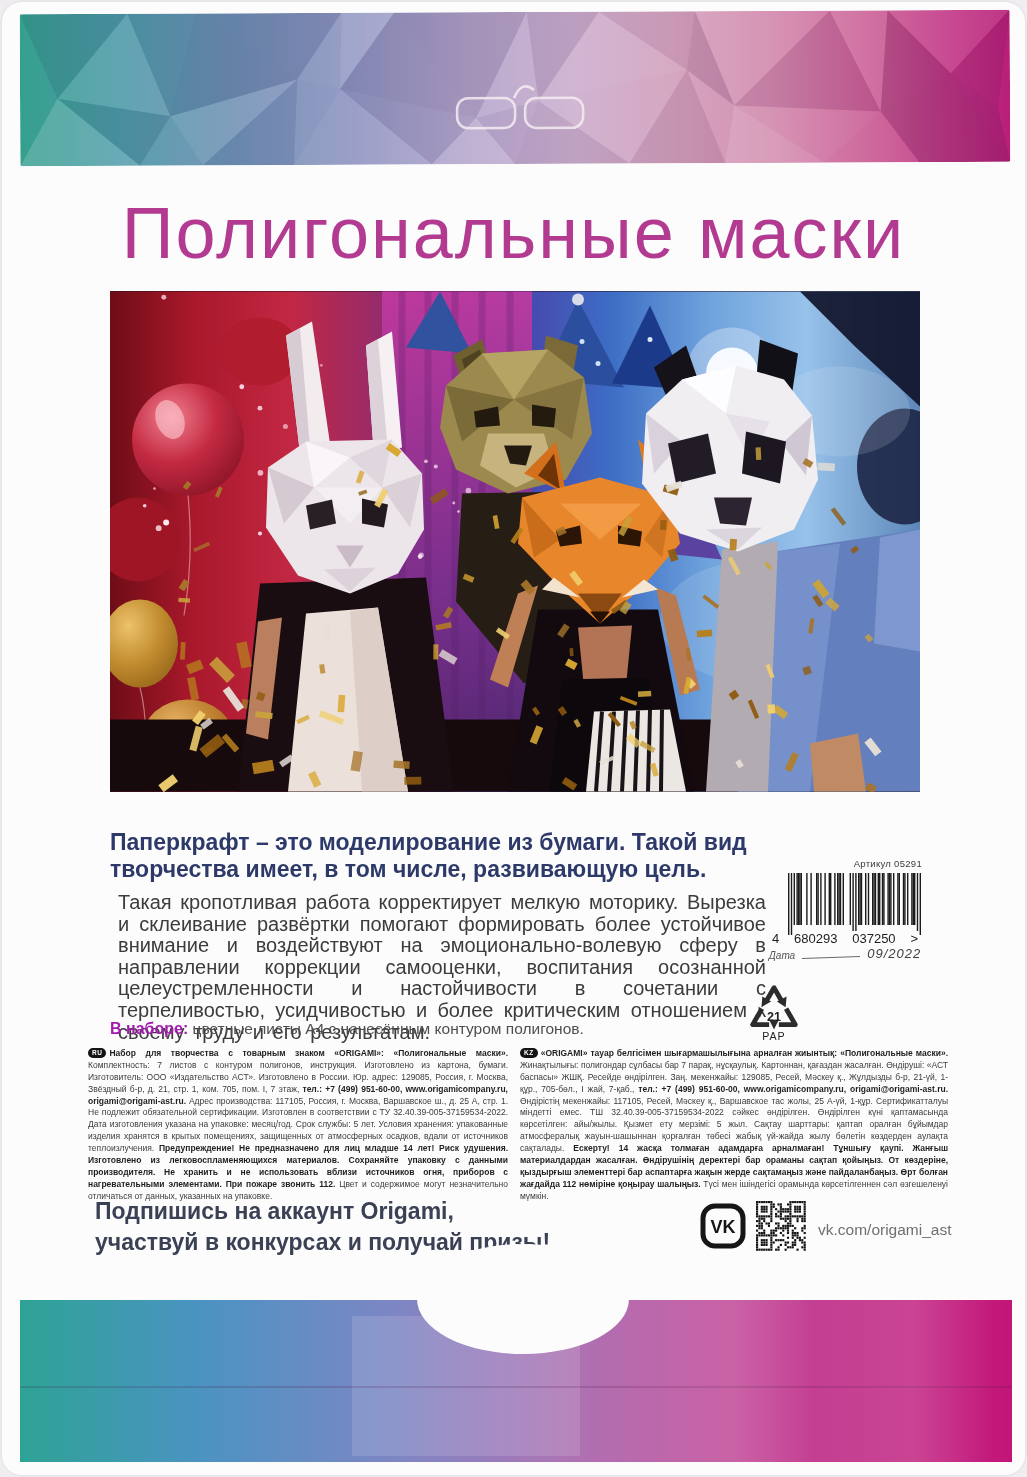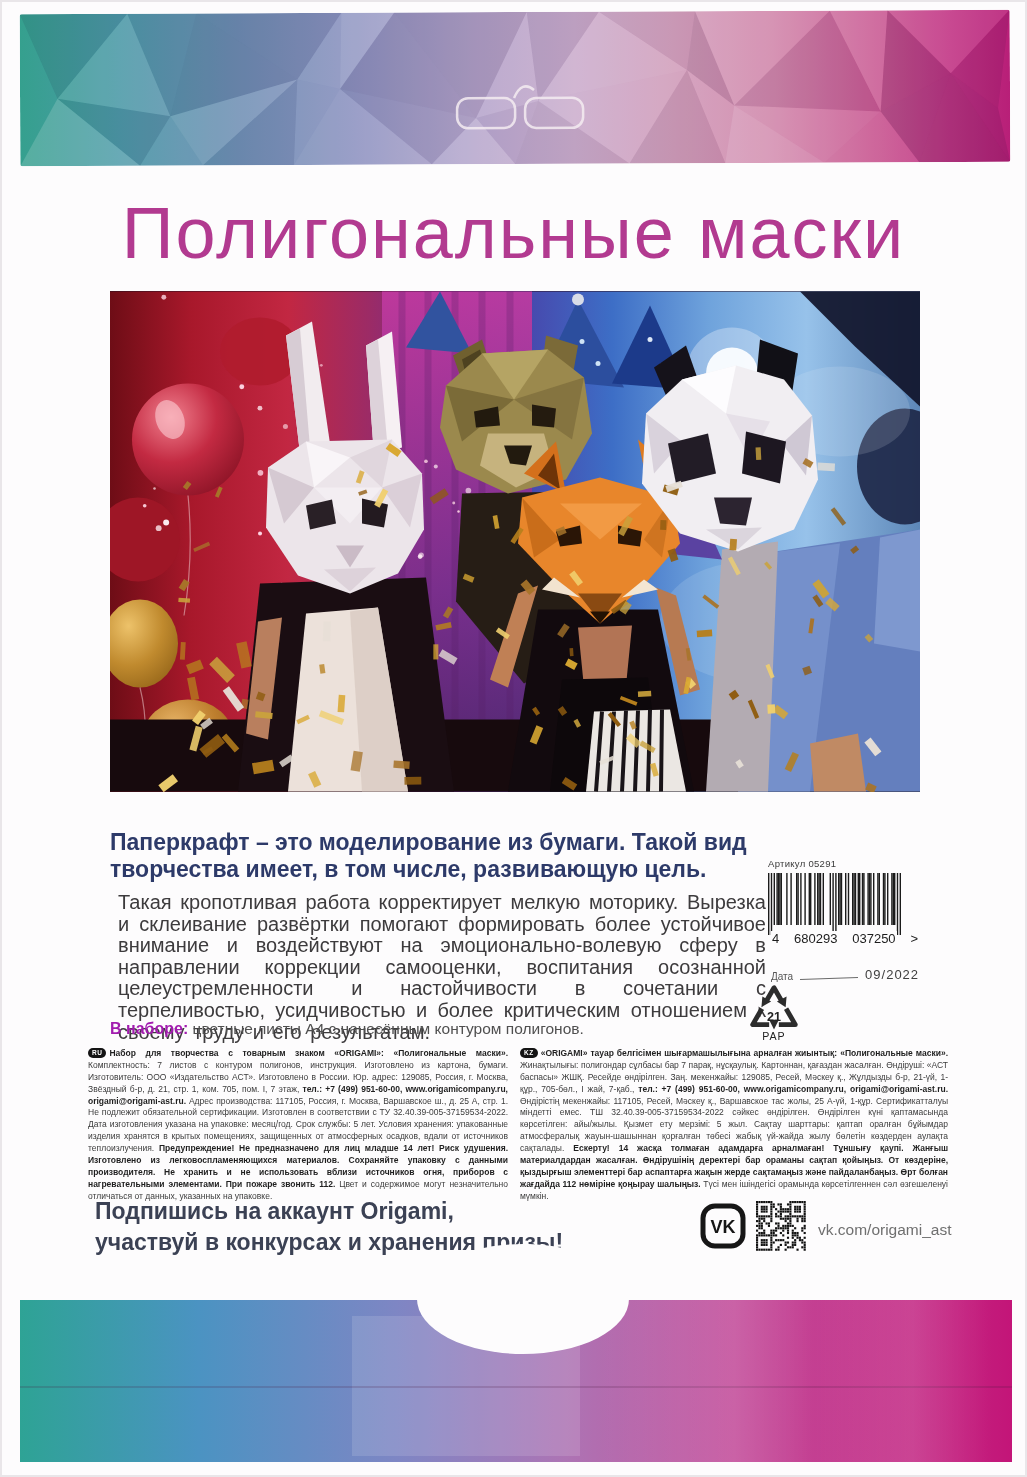--- a/index.html
+++ b/index.html
@@ -1,17 +1,17 @@
 <!DOCTYPE html>
 <html><head>
 <meta charset="utf-8">
 <style>
   html,body{margin:0;padding:0;background:#efedef;}
   .sheet{position:relative;width:1027px;height:1477px;margin:0 auto;background:#fdfcfd;
-         overflow:hidden;box-shadow:inset 0 0 0 2px #e9e6e9;font-family:"Liberation Sans",sans-serif;}
+         overflow:hidden;box-shadow:inset 0 0 0 2px #e9e6e9;font-family:"Liberation Sans",sans-serif;border-radius:22px;}
 
   
   .banner{position:absolute;left:20px;top:12px;width:990px;height:152px;transform:rotate(-.25deg);
           border-radius:2px;overflow:hidden;}
   .banner svg{display:block;}
 
   
   .title{position:absolute;left:0;right:0;top:192px;margin:0;text-align:center;
          font-size:72px;font-weight:500;letter-spacing:2px;color:#b23a90;}
 
@@ -26,28 +26,28 @@
   .assembly{font-size:24px;color:#3c3c3e;letter-spacing:.5px;}
 
   .lead{position:absolute;left:110px;top:829px;width:662px;margin:0;font-size:23px;font-weight:700;
         color:#2d3a69;line-height:1.17;}
   .bodytext{position:absolute;left:110px;top:884px;width:648px;margin:8px;font-size:20px;color:#3d3b3d;
         line-height:1.08;text-align:justify;word-spacing:3px;}
   .kit{position:absolute;left:110px;top:1020px;margin:0;font-size:15.5px;color:#4f4f4f;}
   .kit b{color:#a21caf;font-size:16px;}
 
   
-  .barcode-block{position:absolute;left:768px;top:858px;width:154px;text-align:left;color:#333;}
+  .barcode-block{position:absolute;left:768px;top:858px;width:154px;text-align:right;color:#333;}
   .article{font-size:9.5px;letter-spacing:.3px;color:#3a3a3a;}
   .bars{margin-top:4px;}
   .ean{display:flex;justify-content:space-between;width:148px;margin:-10px auto 0;
        font-size:13px;color:#1c1c1c;}
   .ean span{background:#fdfcfd;padding:0 1px;}
-  .daterow{display:flex;align-items:flex-end;justify-content:center;gap:7px;margin-top:21px;
-           font-size:10px;color:#555;}
+  .daterow{display:flex;align-items:flex-end;justify-content:center;gap:7px;margin-top:0;
+           font-size:10px;color:#555;font-style:italic;}
   .dateval{font-size:13px;color:#404040;letter-spacing:1px;}
   .dateline{width:58px;border-bottom:1.5px solid #6a6a6a;transform:rotate(-2deg);margin-bottom:3px;}
 
   .recycle{position:absolute;left:742px;top:980px;width:64px;text-align:center;}
 
   
   .fineprint{position:absolute;left:88px;top:1048px;width:860px;display:flex;gap:12px;color:#3b3b3b;}
   .fp-col{font-size:8.5px;line-height:1.4;text-align:justify;}
   .fp-col.ru{width:420px;}
   .fp-col.kz{width:428px;}
@@ -516,21 +516,21 @@
     </svg>
   </div>
 
   <div class="fineprint">
     <div class="fp-col ru"><span class="badge">RU</span><span><b>Набор для творчества с товарным знаком «ORIGAMI»: «Полигональные маски».</b><span> Комплектность: 7 листов с контуром полигонов, инструкция. Изготовлено из картона, бумаги. Изготовитель: ООО «Издательство АСТ». Изготовлено в России. Юр. адрес: 129085, Россия, г. Москва, Звёздный б-р, д. 21, стр. 1, ком. 705, пом. I, 7 этаж, </span><b>тел.: +7 (499) 951-60-00, www.origamicompany.ru, origami@origami-ast.ru.</b><span> Адрес производства: 117105, Россия, г. Москва, Варшавское ш., д. 25 А, стр. 1. Не подлежит обязательной сертификации. Изготовлен в соответствии с ТУ 32.40.39-005-37159534-2022. Дата изготовления указана на упаковке: месяц/год. Срок службы: 5 лет. Условия хранения: упакованные изделия хранятся в крытых помещениях, защищенных от атмосферных осадков, вдали от источников теплоизлучения. </span><b>Предупреждение! Не предназначено для лиц младше 14 лет! Риск удушения. Изготовлено из легковоспламеняющихся материалов. Сохраняйте упаковку с данными производителя. Не хранить и не использовать вблизи источников огня, приборов с нагревательными элементами. При пожаре звонить 112.</b><span> Цвет и содержимое могут незначительно отличаться от данных, указанных на упаковке.</span></span></div>
     <div class="fp-col kz"><span class="badge">KZ</span><span><b>«ORIGAMI» тауар белгісімен шығармашылығына арналған жиынтық: «Полигональные маски».</b><span> Жинақтылығы: полигондар сұлбасы бар 7 парақ, нұсқаулық. Картоннан, қағаздан жасалған. Өндіруші: «АСТ баспасы» ЖШҚ. Ресейде өндірілген. Заң. мекенжайы: 129085, Ресей, Мәскеу қ., Жұлдызды б-р, 21-үй, 1-құр., 705-бөл., I жай, 7-қаб., </span><b>тел.: +7 (499) 951-60-00, www.origamicompany.ru, origami@origami-ast.ru.</b><span> Өндірістің мекенжайы: 117105, Ресей, Мәскеу қ., Варшавское тас жолы, 25 А-үй, 1-құр. Сертификатталуы міндетті емес. ТШ 32.40.39-005-37159534-2022 сәйкес өндірілген. Өндірілген күні қаптамасында көрсетілген: айы/жылы. Қызмет ету мерзімі: 5 жыл. Сақтау шарттары: қаптап оралған бұйымдар атмосфералық жауын-шашыннан қорғалған төбесі жабық үй-жайда жылу бөлетін көздерден аулақта сақталады. </span><b>Ескерту! 14 жасқа толмаған адамдарға арналмаған! Тұншығу қаупі. Жанғыш материалдардан жасалған. Өндірушінің деректері бар ораманы сақтап қойыңыз. От көздеріне, қыздырғыш элементтері бар аспаптарға жақын жерде сақтамаңыз және пайдаланбаңыз. Өрт болған жағдайда 112 нөміріне қоңырау шалыңыз.</b><span> Түсі мен ішіндегісі орамында көрсетілгеннен сәл өзгешеленуі мүмкін.</span></span></div>
   </div>
 
   <div class="social-text">
     <div>Подпишись на аккаунт Origami,</div>
-    <div>участвуй в конкурсах и хранения призы!</div>
+    <div>участвуй в конкурсах и получай призы!</div>
   </div>
   <div class="vk-box">
     <svg width="46" height="46" viewBox="0 0 46 46">
       <rect x="3" y="3" width="40" height="40" rx="12" fill="none" stroke="#161616" stroke-width="5"></rect>
       <text x="23" y="30" font-size="18" font-weight="800" text-anchor="middle" fill="#161616" font-family="Liberation Sans, sans-serif">VK</text>
     </svg>
   </div>
   <div class="qr-box">
     <svg id="qr-svg" width="50" height="50" viewBox="0 0 50 50">
         <rect x="0.00" y="0.00" width="2.13" height="2.13" fill="#111"></rect>

